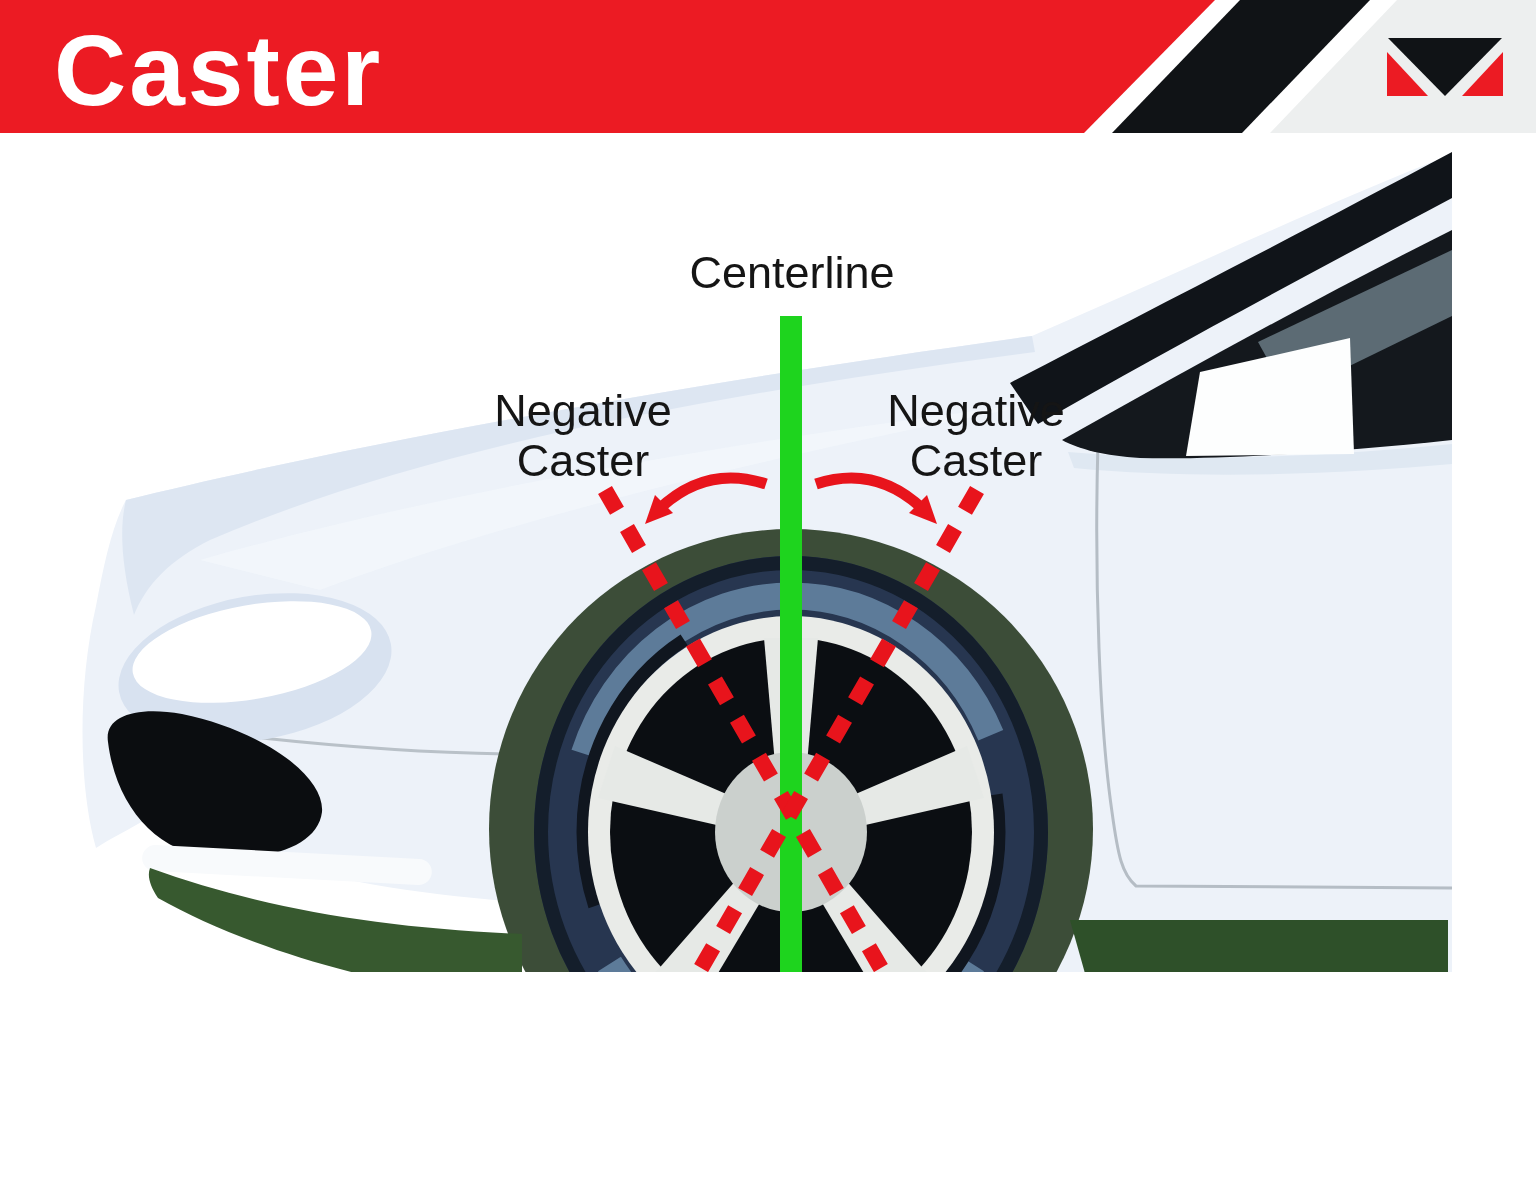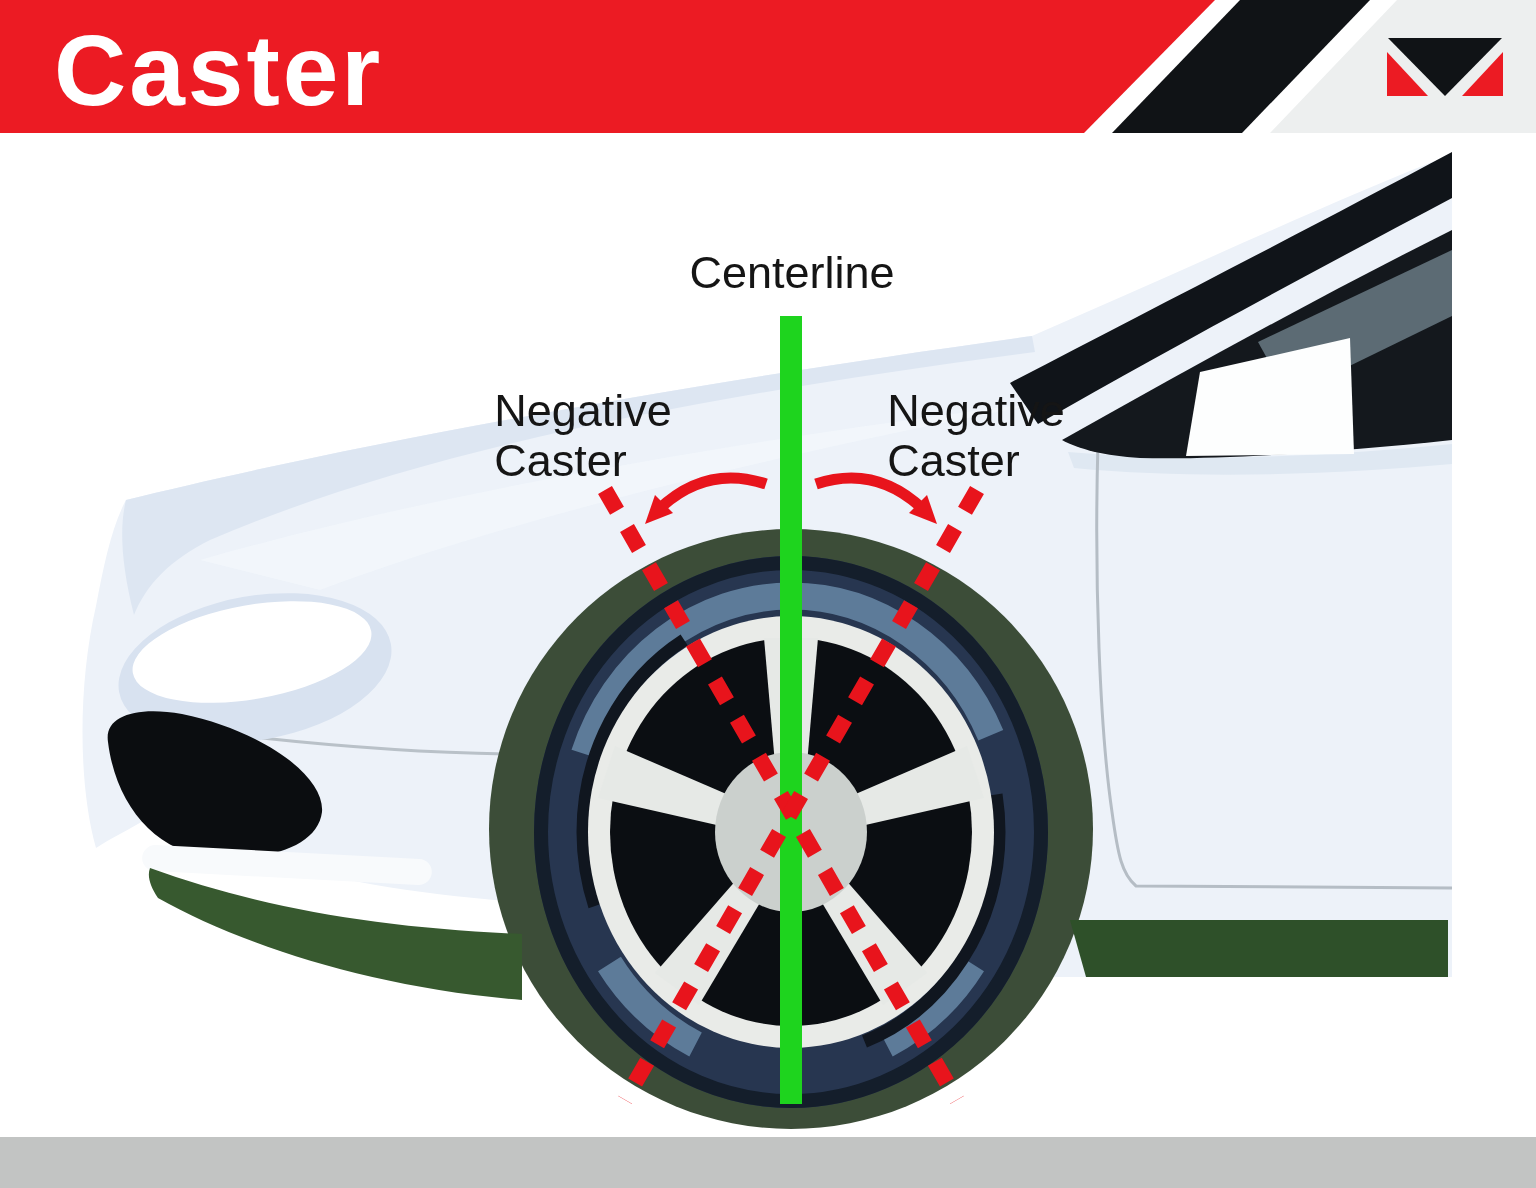--- a/index.html
+++ b/index.html
@@ -1,22 +1,22 @@
 <!DOCTYPE html>
 <html><head>
 <meta charset="utf-8">
 <style>
   html,body{margin:0;padding:0;background:#ffffff;}
-  #stage{position:relative;width:1536px;height:1188px;overflow:hidden;
+  #stage{position:relative;width:1536px;height:972px;overflow:hidden;
          font-family:"Liberation Sans",sans-serif;background:#ffffff;}
   #art{position:absolute;left:0;top:0;width:1536px;height:1188px;display:block;}
   .overlay{position:absolute;color:#151515;}
   #page-title{left:54px;top:14px;height:112px;line-height:112px;
               font-size:100px;font-weight:bold;letter-spacing:3px;color:#ffffff;}
-  .diagram-label{font-size:45px;font-weight:500;line-height:50px;
+  .diagram-label{font-size:45px;font-weight:500;line-height:50px;text-align:center;
                  white-space:pre-line;transform:translateX(-50%);}
   #centerline-label{left:792px;top:248px;}
   #neg-caster-left{left:583px;top:386px;}
   #neg-caster-right{left:976px;top:386px;}
 </style>
 </head>
 <body>
 
 <div id="stage">
 

